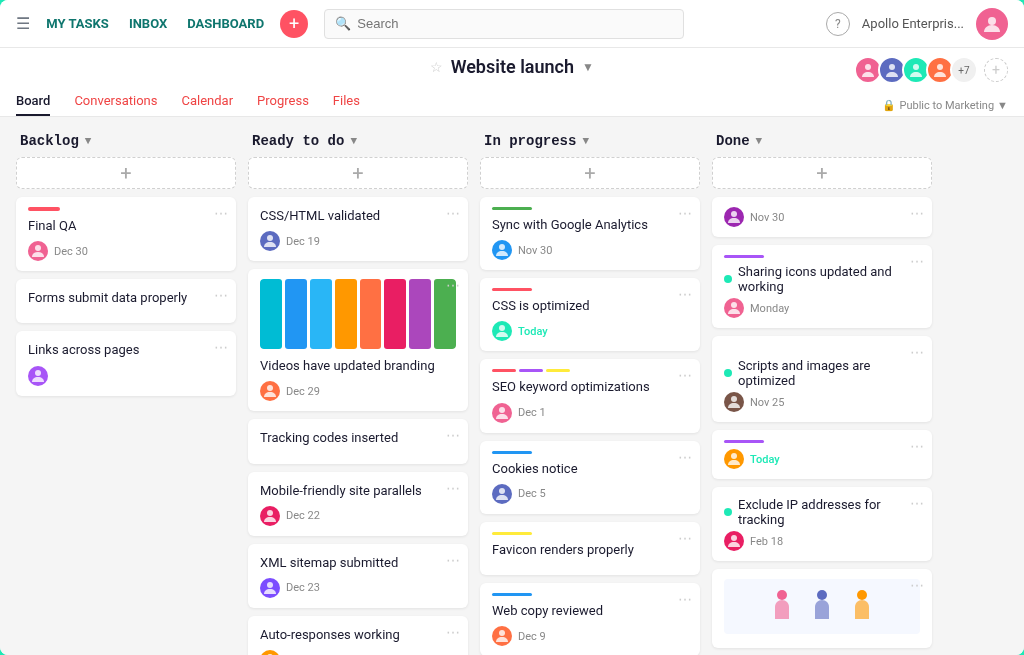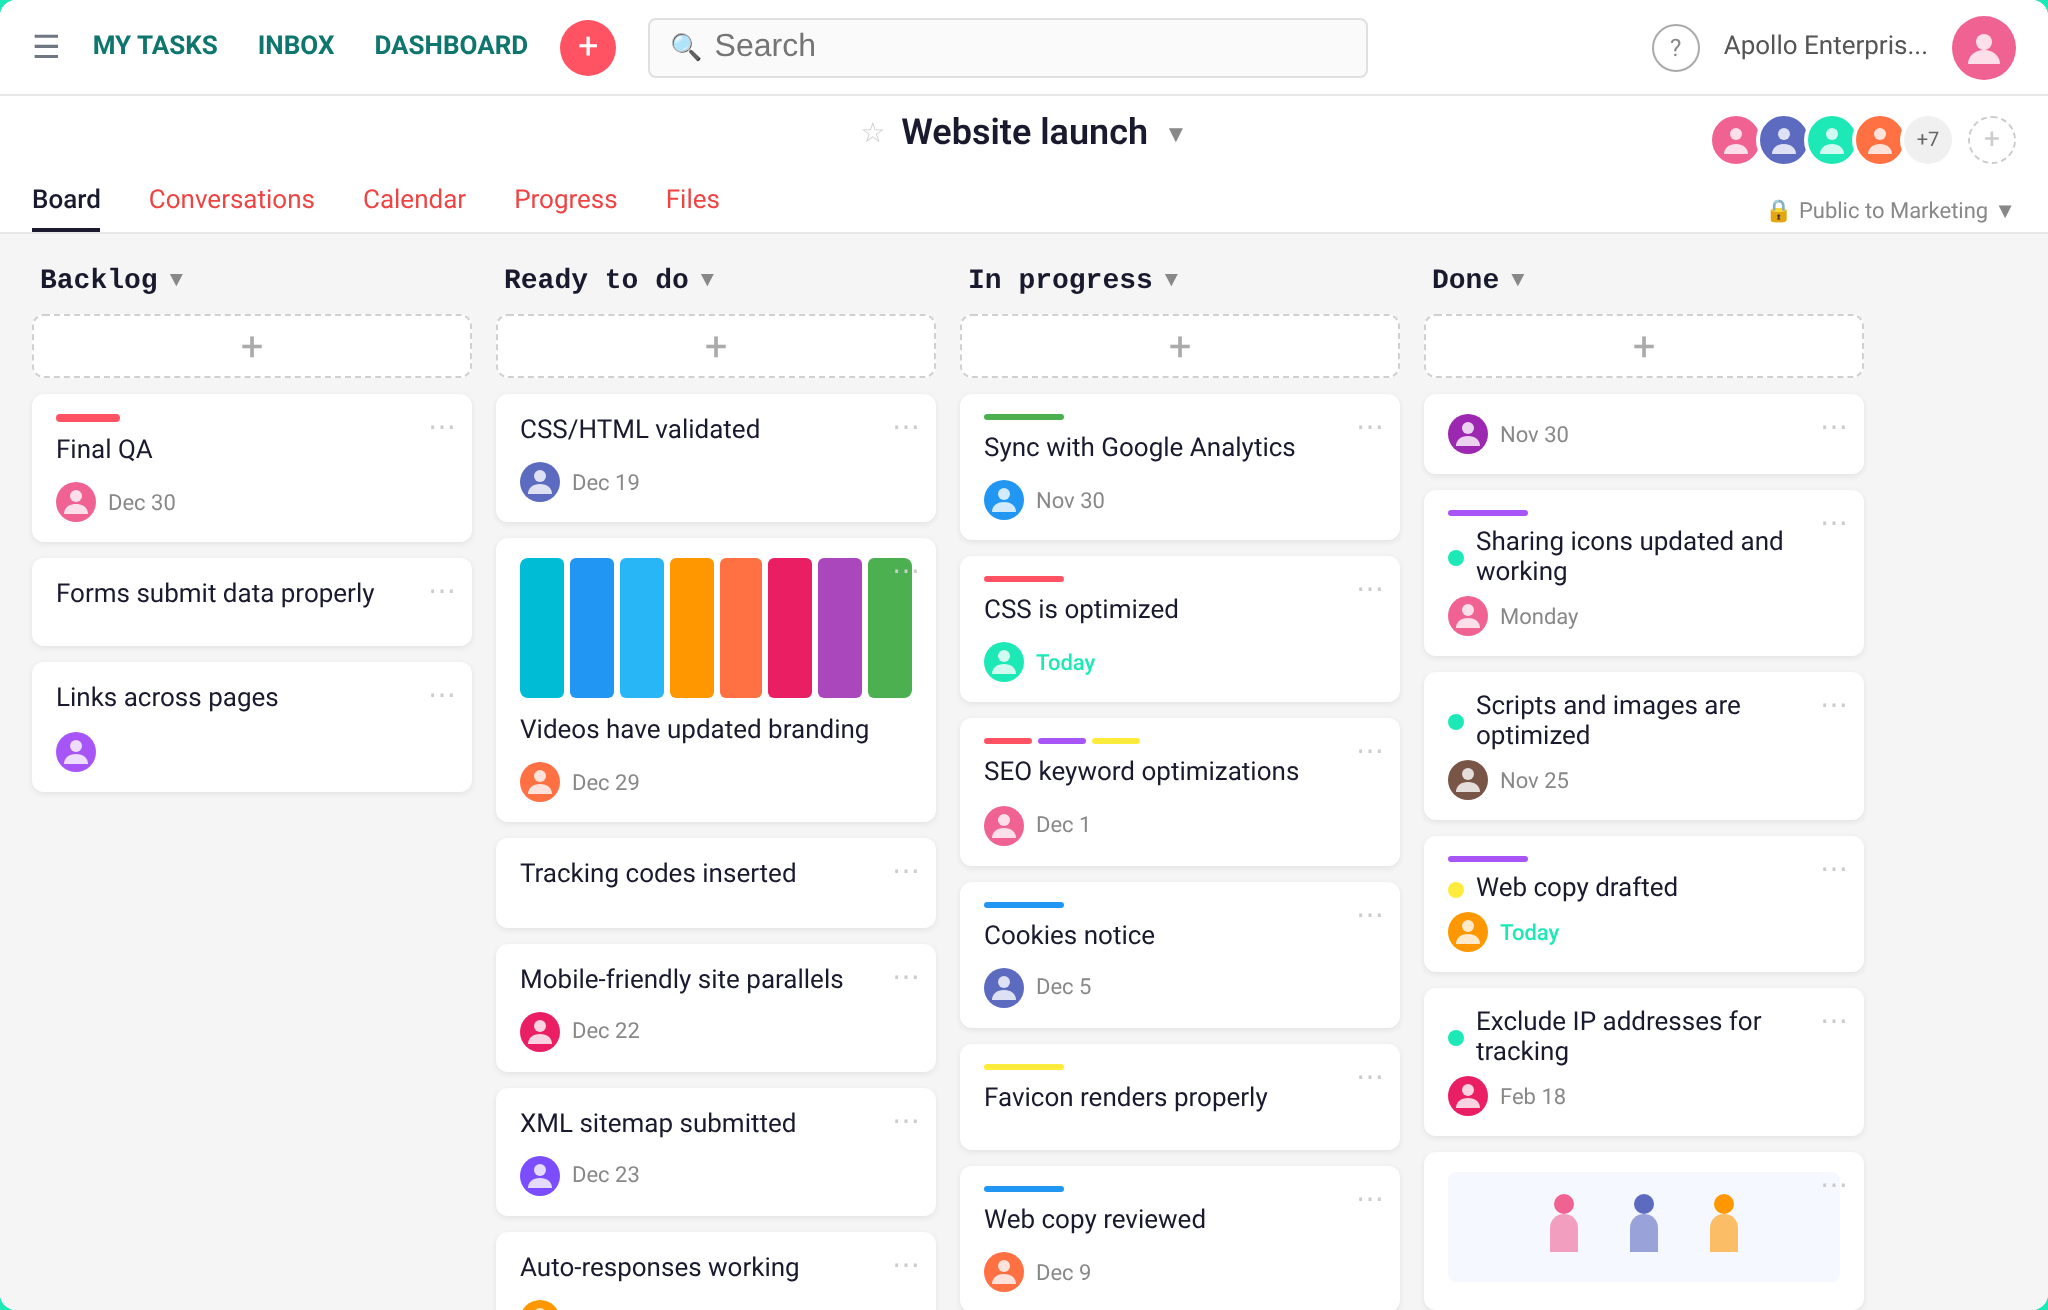--- a/index.html
+++ b/index.html
@@ -58,21 +58,21 @@
       display: flex;
       align-items: center;
       padding: 0 10px;
       gap: 6px;
       background: #fafafa;
     }
     .search-icon { color: #aaa; font-size: 13px; }
     .search-input {
       border: none;
       background: transparent;
-      font-size: 16px;
+      font-size: 13px;
       color: #333;
       outline: none;
       width: 100%;
     }
     .nav-right {
       margin-left: auto;
       display: flex;
       align-items: center;
       gap: 12px;
     }
@@ -626,42 +626,38 @@
                 <circle cx="7" cy="4" r="3" fill="#fff" opacity="0.8"></circle>
                 <path d="M1 13c0-3 2.4-5 6-5s6 2 6 5" fill="#fff" opacity="0.8"></path>
               </svg>
           </div>
           <span class="card-date">Monday</span>
         </div>
         <span class="card-more">⋯</span>
       </div>
 
       <div class="card">
-        <div style="display:flex;align-items:center;gap:6px;margin-bottom:4px;">
+        <div style="display:flex;align-items:center;gap:6px;margin-bottom:4px;margin-top:12px;">
           <span style="width:8px;height:8px;border-radius:50%;background:#1de9b6;display:inline-block;flex-shrink:0;"></span>
           <span style="font-size:13px;color:#1a1a2e;">Scripts and images are optimized</span>
         </div>
         <div class="card-meta">
           <div class="card-avatar" style="background:#795548;">
             <svg width="14" height="14" viewBox="0 0 14 14">
                 <circle cx="7" cy="4" r="3" fill="#fff" opacity="0.8"></circle>
                 <path d="M1 13c0-3 2.4-5 6-5s6 2 6 5" fill="#fff" opacity="0.8"></path>
               </svg>
           </div>
           <span class="card-date">Nov 25</span>
         </div>
         <span class="card-more">⋯</span>
       </div>
 
       <div class="card">
         <div style="height:3px;width:40px;background:#a855f7;border-radius:2px;margin-bottom:6px;"></div>
-        <div style="display:flex;align-items:center;gap:6px;margin-bottom:4px;">
-          <span style="width:8px;height:8px;border-radius:50%;background:#ffeb3b;display:inline-block;flex-shrink:0;"></span>
-          <span style="font-size:13px;color:#1a1a2e;">Web copy drafted</span>
-        </div>
         <div class="card-meta">
           <div class="card-avatar" style="background:#ff9800;">
             <svg width="14" height="14" viewBox="0 0 14 14">
                 <circle cx="7" cy="4" r="3" fill="#fff" opacity="0.8"></circle>
                 <path d="M1 13c0-3 2.4-5 6-5s6 2 6 5" fill="#fff" opacity="0.8"></path>
               </svg>
           </div>
           <span class="card-date today">Today</span>
         </div>
         <span class="card-more">⋯</span>

